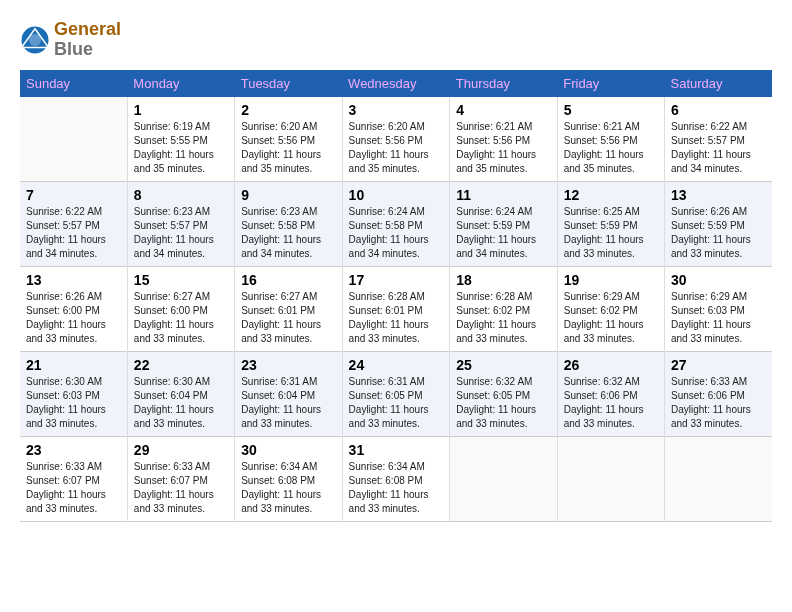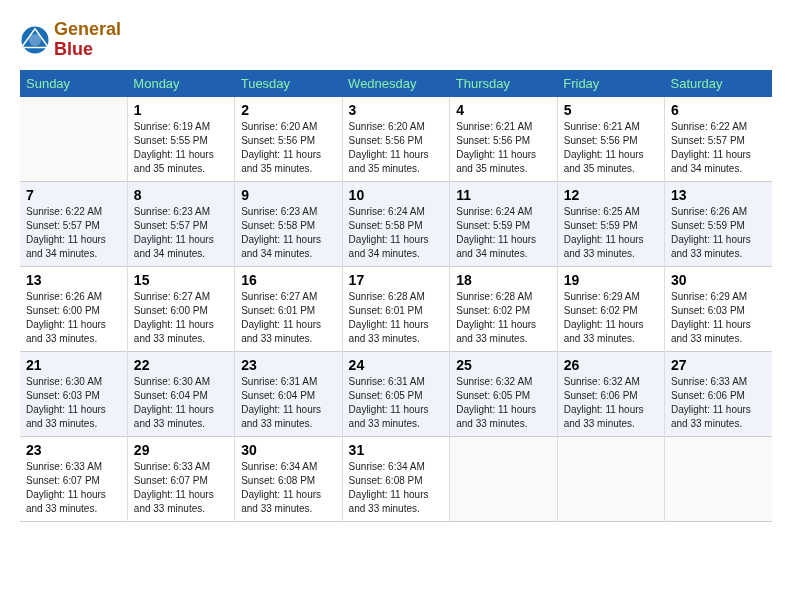--- a/index.html
+++ b/index.html
@@ -21,21 +21,21 @@
       align-items: center;
     }
     .logo-text {
       display: flex;
       flex-direction: column;
       font-size: 18px;
       font-weight: bold;
       line-height: 1.1;
     }
     .logo-general { color: #a16207; }
-    .logo-blue { color: #b91c1c; }
+    .logo-blue { color: #737373; }
     .logo-icon {
       width: 30px;
       height: 30px;
       margin-right: 4px;
     }
     .title-block {
       text-align: right;
     }
     .month-title {
       font-size: 36px;
@@ -46,21 +46,21 @@
       font-size: 16px;
       color: #444;
     }
     table {
       width: 100%;
       border-collapse: collapse;
       font-size: 11px;
     }
     thead tr th {
       background-color: #2060b0;
-      color: #86efac;
+      color: #f0abfc;
       text-align: left;
       padding: 6px 6px;
       font-size: 13px;
       font-weight: normal;
     }
     tbody tr {
       border-bottom: 1px solid #ccc;
     }
     tbody tr:nth-child(odd) {
       background: #fff;

